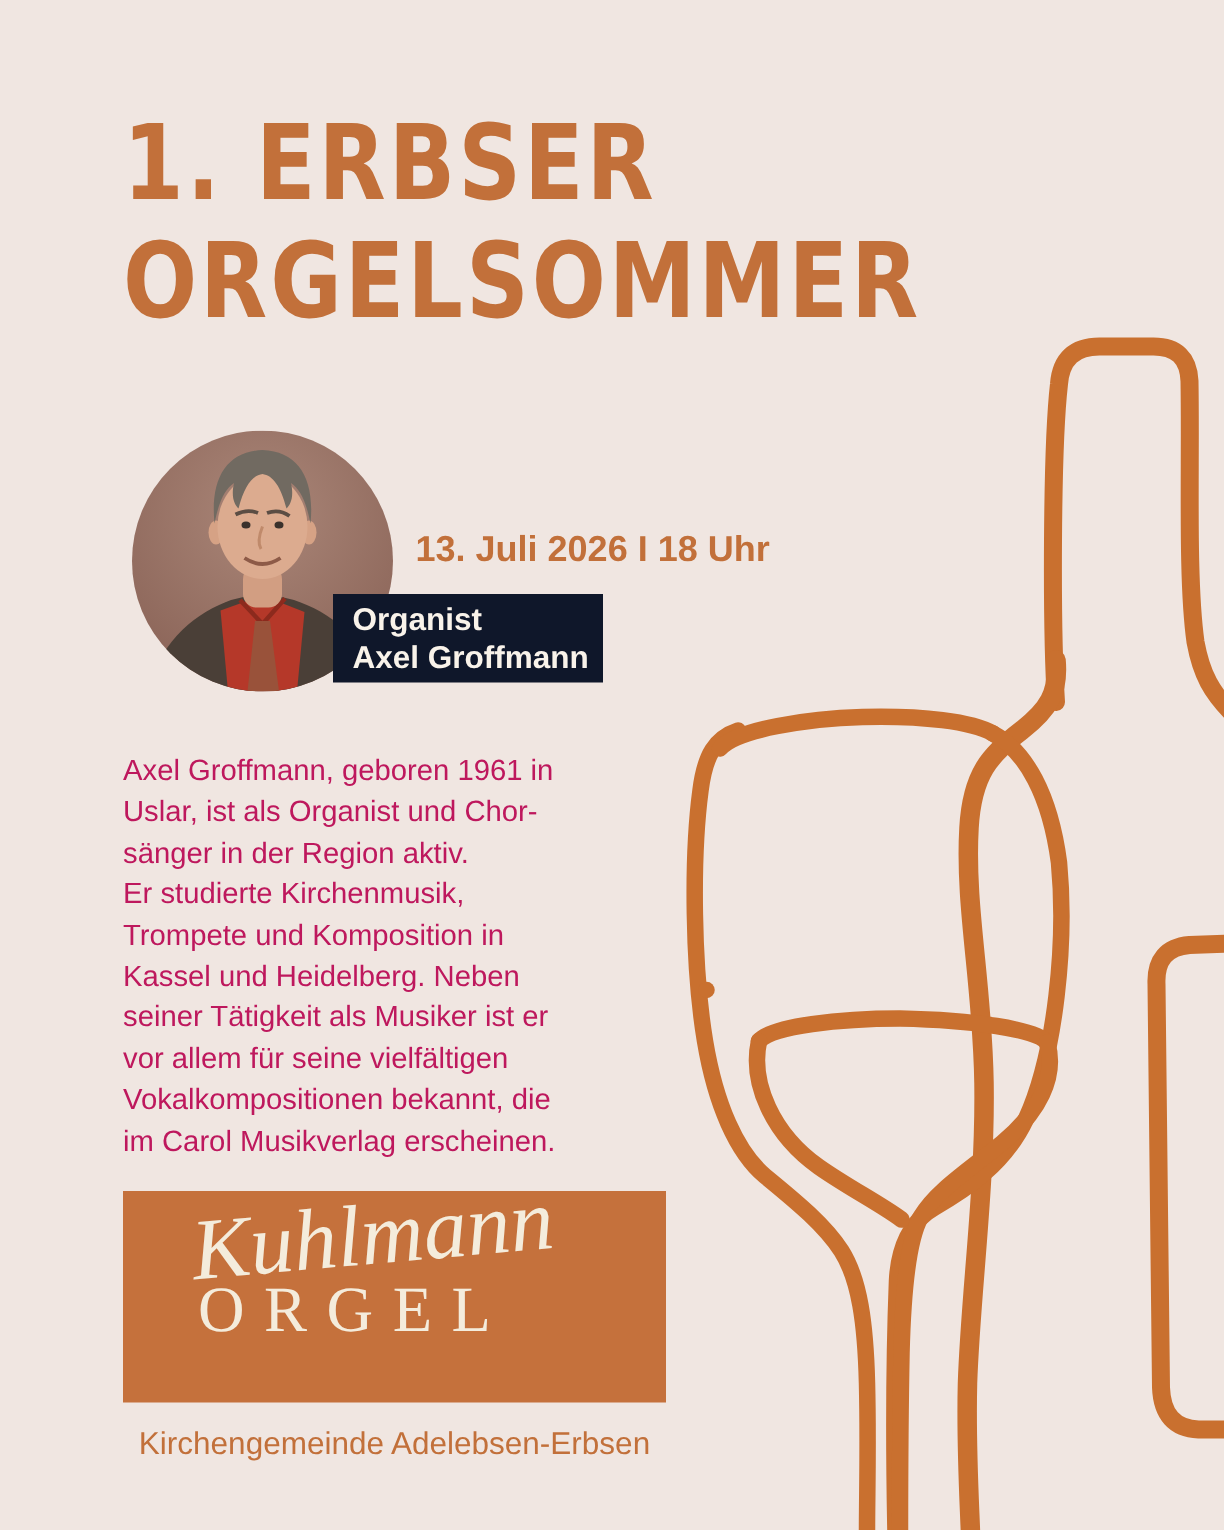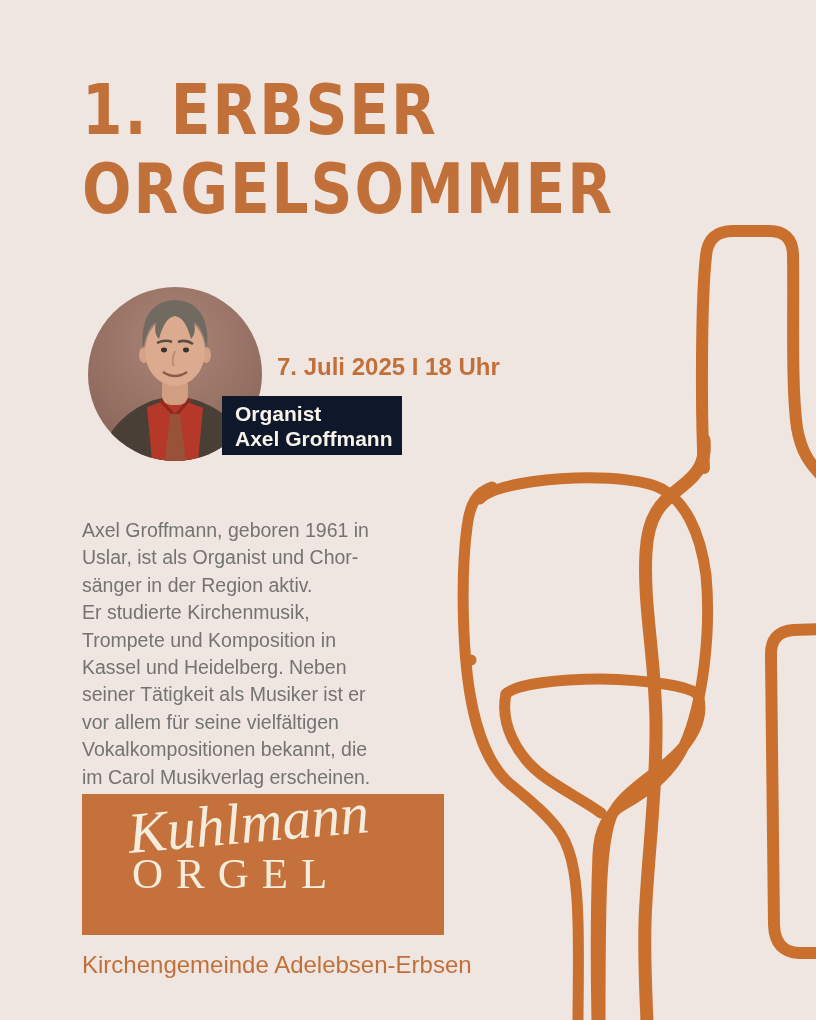--- a/index.html
+++ b/index.html
@@ -59,25 +59,24 @@
     font-size: 21px;
     line-height: 25px;
     padding: 5px 0 0 13px;
     box-sizing: border-box;
   }
   .bio-text {
     position: absolute;
     left: 82px; top: 501px;
     width: 340px;
     z-index: 2;
-    color: #737373;
+    color: #be185d;
     font-size: 19.5px;
     line-height: 27.4px;
     white-space: pre-line;
-    margin-top: 16px;
   }
   .logo-box {
     position: absolute;
     left: 82px; top: 794px;
     width: 362px; height: 141px;
     background: #c5713c;
     z-index: 2;
     overflow: hidden;
   }
   .logo-script {
@@ -100,21 +99,21 @@
     color: #f4ecdc;
     white-space: nowrap;
   }
   .footer-text {
     position: absolute;
     left: 82px; top: 951px;
     width: 362px;
     z-index: 2;
     text-align: center;
     color: #c2703a;
-    font-size: 24px;
+    font-size: 21px;
     white-space: nowrap;
   }
 </style>
 </head>
 <body>
 
 <div class="poster">
 
   <svg class="line-art" viewBox="0 0 816 1020" fill="none" stroke="#c9702f" stroke-linecap="round" stroke-linejoin="round">
 
@@ -216,21 +215,21 @@
 
       <ellipse cx="76" cy="63" rx="3" ry="2.4" fill="#3a312c"></ellipse>
       <ellipse cx="98" cy="63" rx="3" ry="2.4" fill="#3a312c"></ellipse>
 
       <path d="M 87 64 q -4 10 -1 15" stroke="#c08a6b" stroke-width="2" fill="none"></path>
 
       <path d="M 75 85 q 12 8 24 0" stroke="#8d5a47" stroke-width="2.5" fill="none"></path>
     </svg>
   </div>
 
-  <div class="date-text">7. Juli 2025 I 18 Uhr</div>
+  <div class="date-text">13. Juli 2026 I 18 Uhr</div>
 
   <div class="badge">
     <div>Organist</div>
     <div>Axel Groffmann</div>
   </div>
 
   <div class="bio-text">Axel Groffmann, geboren 1961 in
 Uslar, ist als Organist und Chor-
 sänger in der Region aktiv.
 Er studierte Kirchenmusik,

